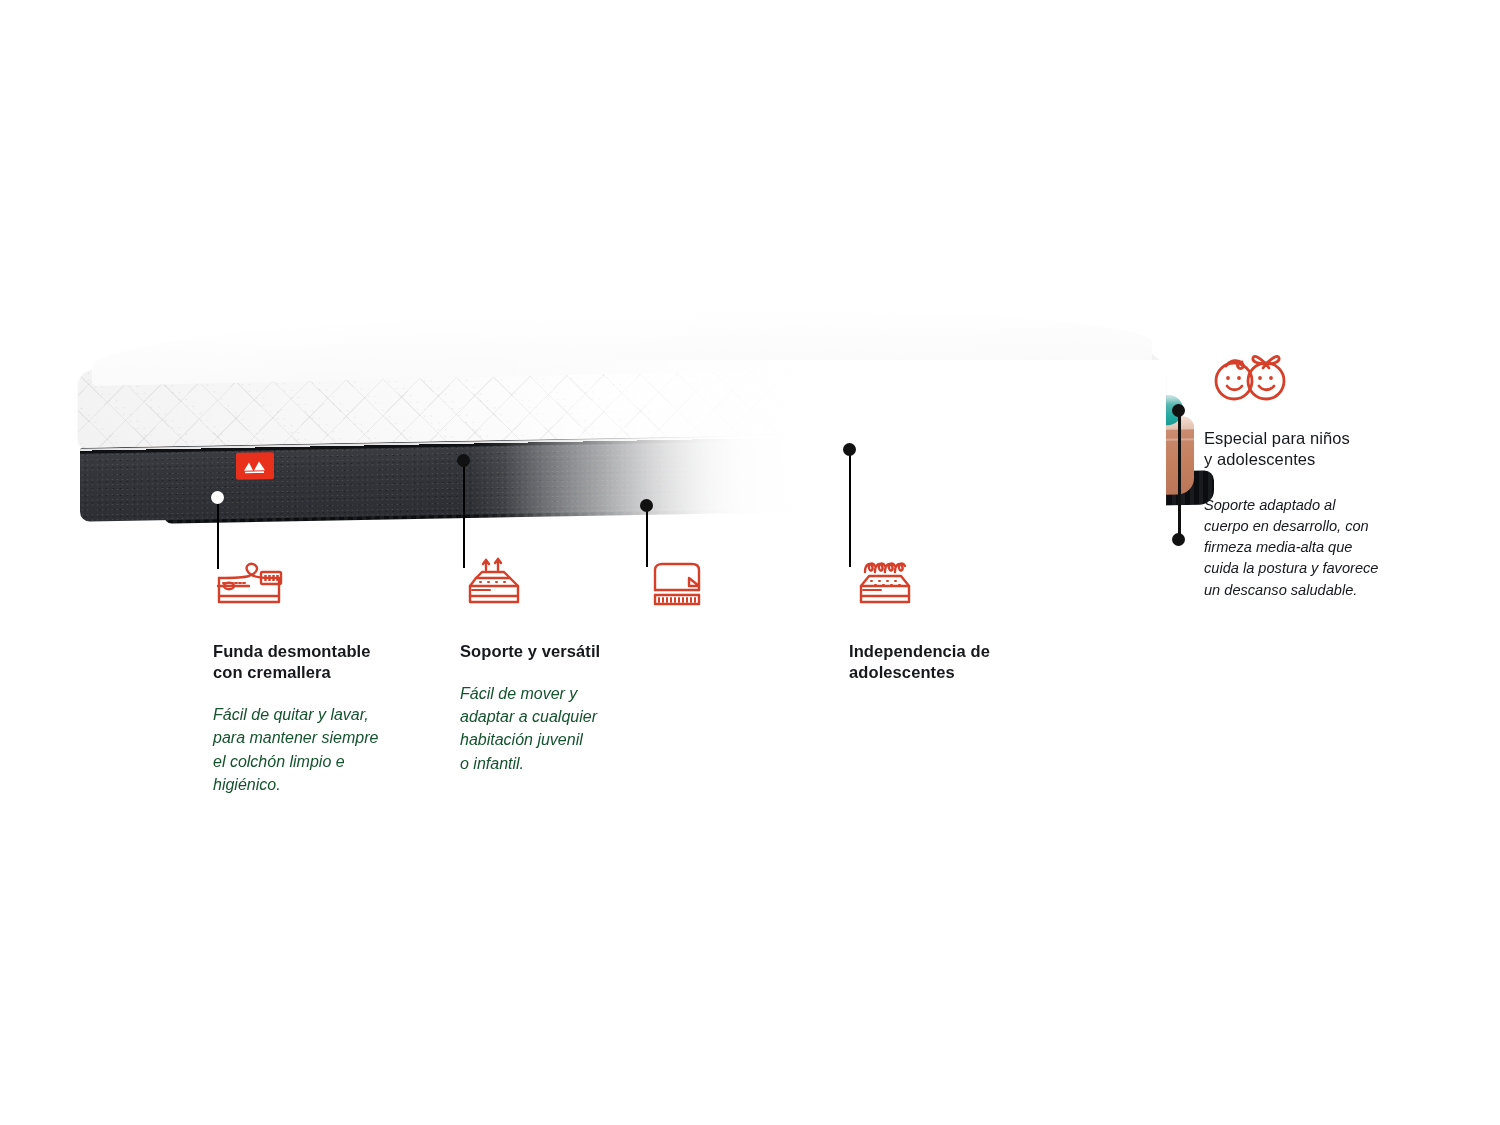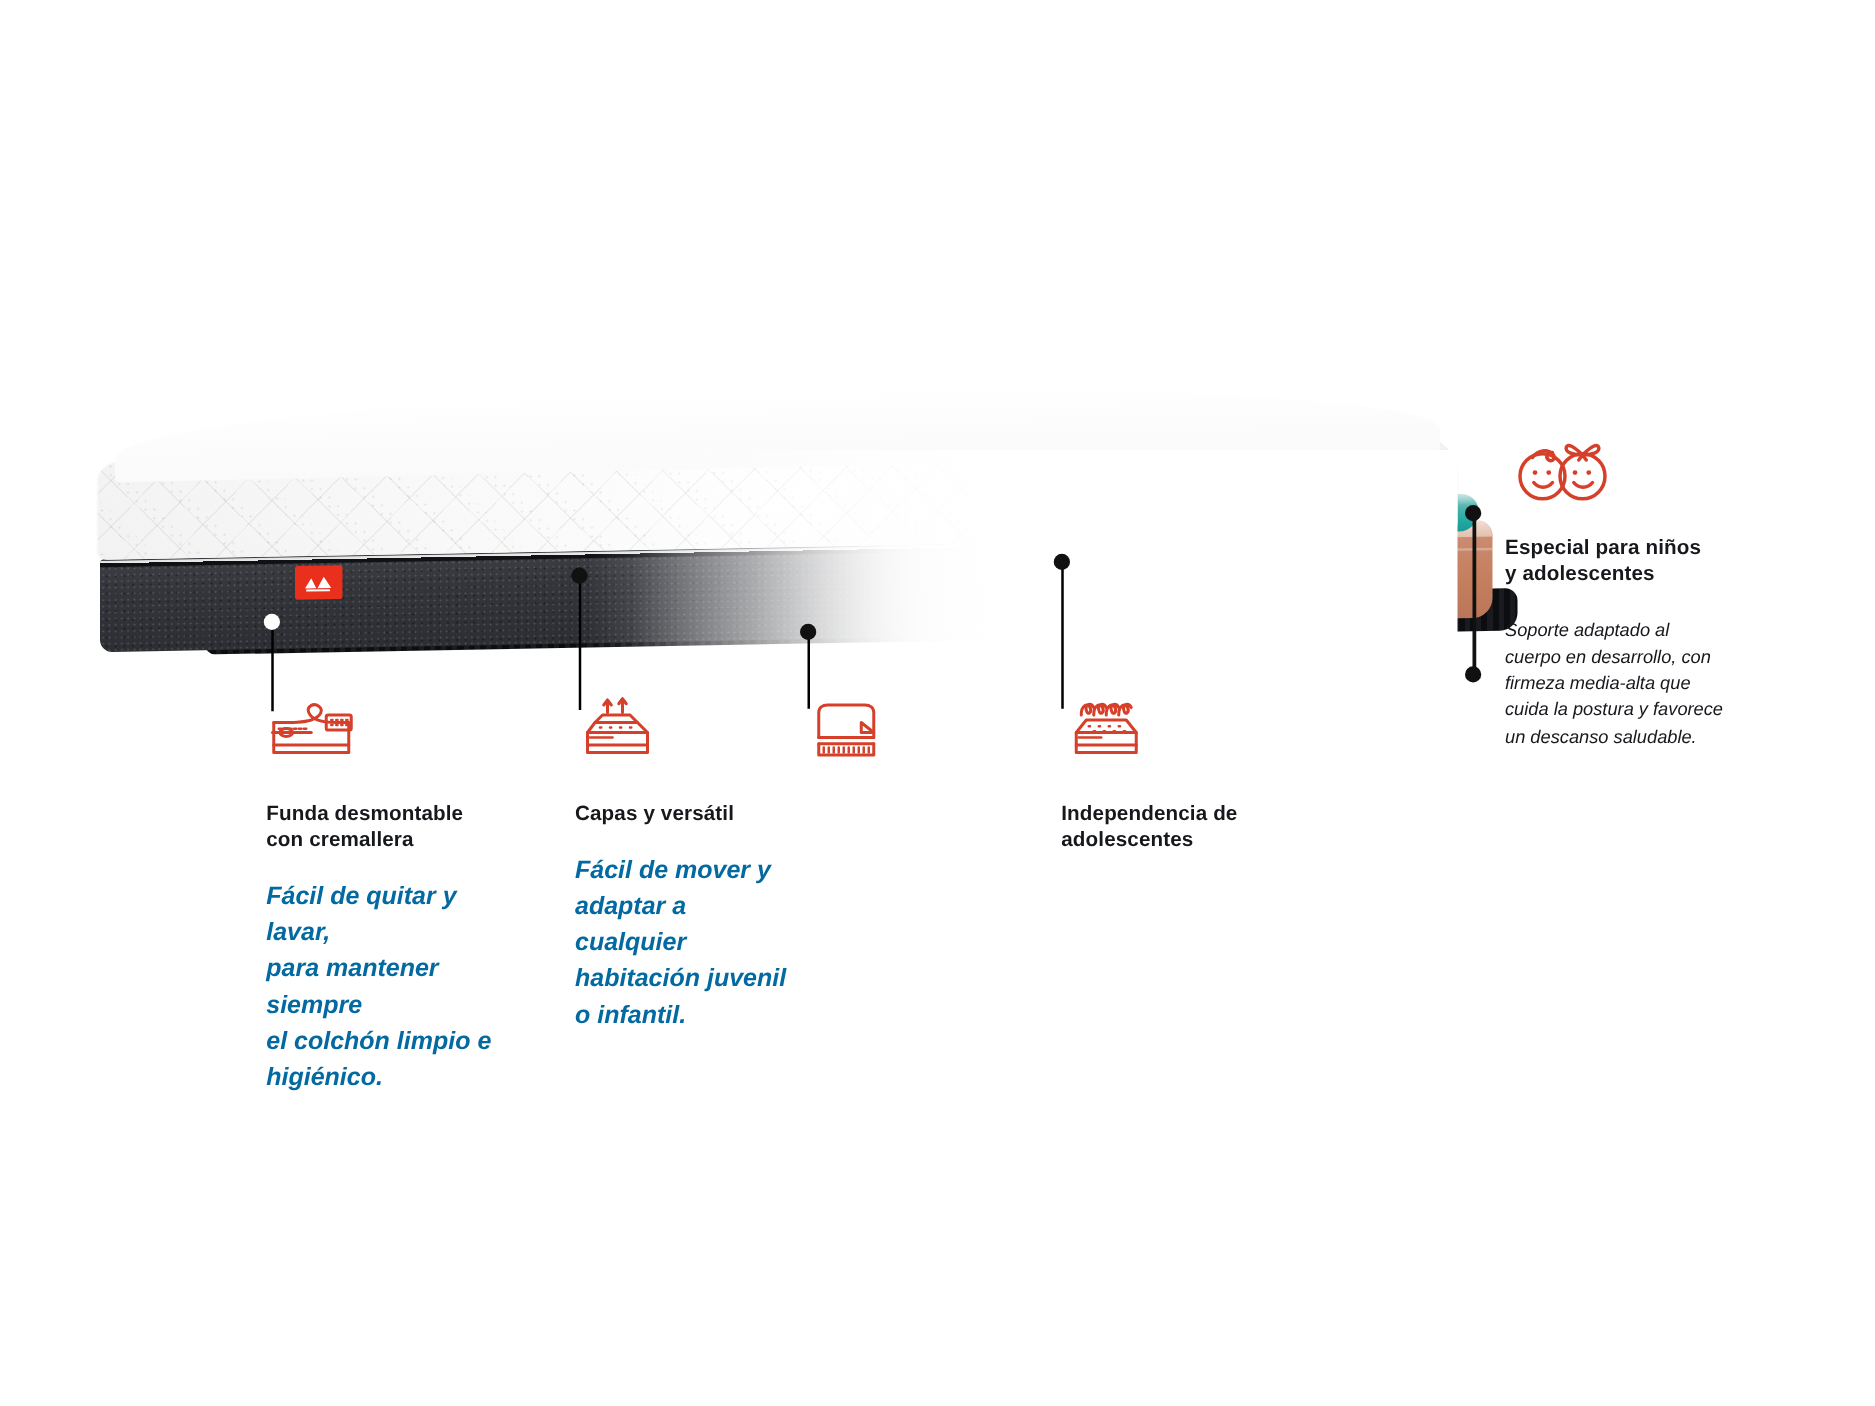--- a/index.html
+++ b/index.html
@@ -187,34 +187,33 @@
   .feature h3{
     margin:0;
     font-size:16.5px;
     line-height:1.28;
     font-weight:bold;
     color:#16181c;
     letter-spacing:.1px;
   }
   .feature p{
     margin:0;
-    font-size:20px;
+    font-size:16px;
     line-height:1.45;
     font-style:italic;
-    color:#0369a1;
-    font-weight:bold;
+    color:#14532d;
   }
   .feature .h-wrap{margin-top:27px;}
   .feature .p-wrap{margin-top:20px;}
 
   
   #right-panel{position:absolute;left:1204px;top:348px;width:230px;}
   #right-panel .icon{height:56px;display:block;margin-bottom:24px;}
   #right-panel h3{
-    margin:0;font-size:16.5px;line-height:1.3;font-weight:bold;color:#16181c;letter-spacing:.1px;
+    margin:0;font-size:16.5px;line-height:1.3;font-weight:normal;color:#16181c;letter-spacing:.1px;
   }
   #right-panel p{
     margin:24px 0 0 0;font-size:14.6px;line-height:1.45;font-style:italic;color:#16181c;
   }
   .nowrap-lines{white-space:pre-line;}
 </style>
 </head>
 <body>
 
 <div class="stage">
@@ -305,21 +304,21 @@
         <path d="M38 14 L38 3 M38 3 L35 7 M38 3 L41 7"></path>
         <path d="M16 22 L22 16 L44 16 L50 22"></path>
         <path d="M10 30 L16 22 L50 22 L58 30"></path>
         <path d="M10 30 L10 40 L58 40 L58 30 Z"></path>
         <path d="M10 40 L10 46 L58 46 L58 40"></path>
         <path d="M12 34 L30 34" stroke-width="2"></path>
         <path d="M20 26 h1 M28 26 h1 M36 26 h1 M44 26 h1 M24 30 h1 M32 30 h1 M40 30 h1 M48 30 h1" stroke-width="2"></path>
       </svg>
     </span>
     <div class="h-wrap">
-        <h3 class="nowrap-lines">Capas y versátil</h3>
+        <h3 class="nowrap-lines">Soporte y versátil</h3>
       </div>
     <div class="p-wrap">
         <p class="nowrap-lines">Fácil de mover y
 adaptar a cualquier
 habitación juvenil
 o infantil.</p>
       </div>
   </div>
 
   <div class="feature" style="left:647px;width:180px;">

